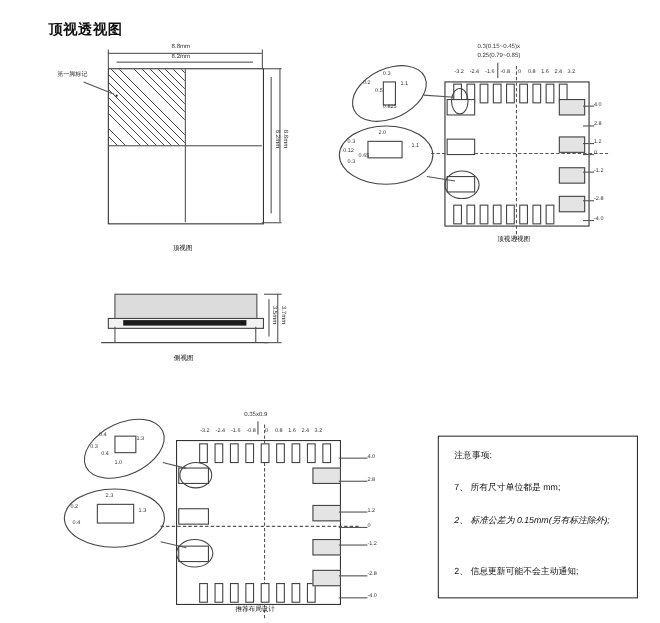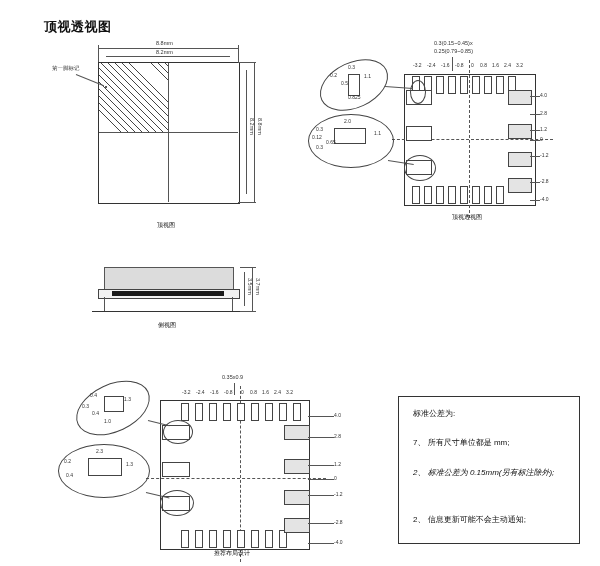--- a/index.html
+++ b/index.html
@@ -349,19 +349,19 @@
     <div class="lbl sm" style="left:64px; top:459px;">0.2</div>
     <div class="lbl sm" style="left:126px; top:462px;">1.3</div>
     <div class="lbl sm" style="left:66px; top:473px;">0.4</div>
     <div class="hline thin" style="left:146px; top:492px; width:24px; transform:rotate(13deg); transform-origin:left center;"></div>
     <div class="ell" style="left:160px; top:490px; width:32px; height:24px;"></div>
 
     <div class="caption" style="left:214px; top:549px;">推荐布局设计</div>
   </div>
 
   <div class="notebox" style="left:398px; top:396px; width:182px; height:148px;">
-    <div class="note-title">标准公差为:</div>
+    <div class="note-title">注意事项:</div>
     <div class="note-item" style="top:40px;">7、 所有尺寸单位都是 mm;</div>
     <div class="note-item" style="top:70px; white-space:normal; width:155px; line-height:1.6;font-style:italic;">2、 标准公差为 0.15mm(另有标注除外);</div>
     <div class="note-item" style="top:117px;">2、 信息更新可能不会主动通知;</div>
   </div>
 
 </div>
 
 </body></html>

